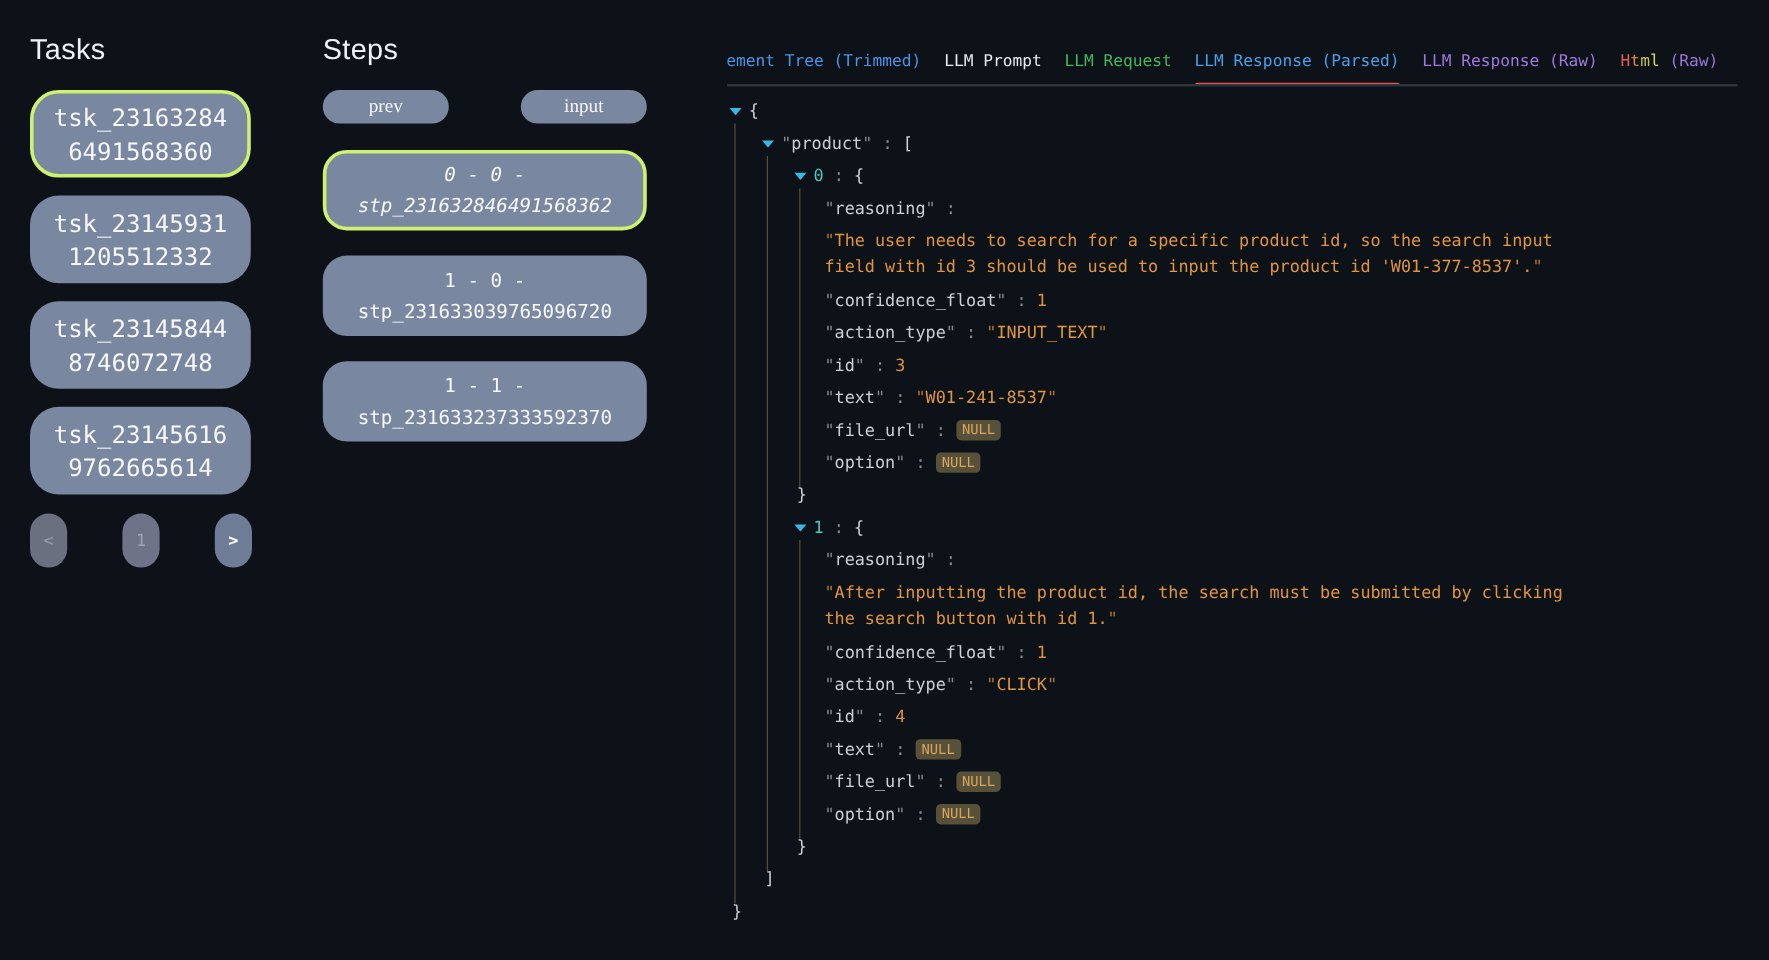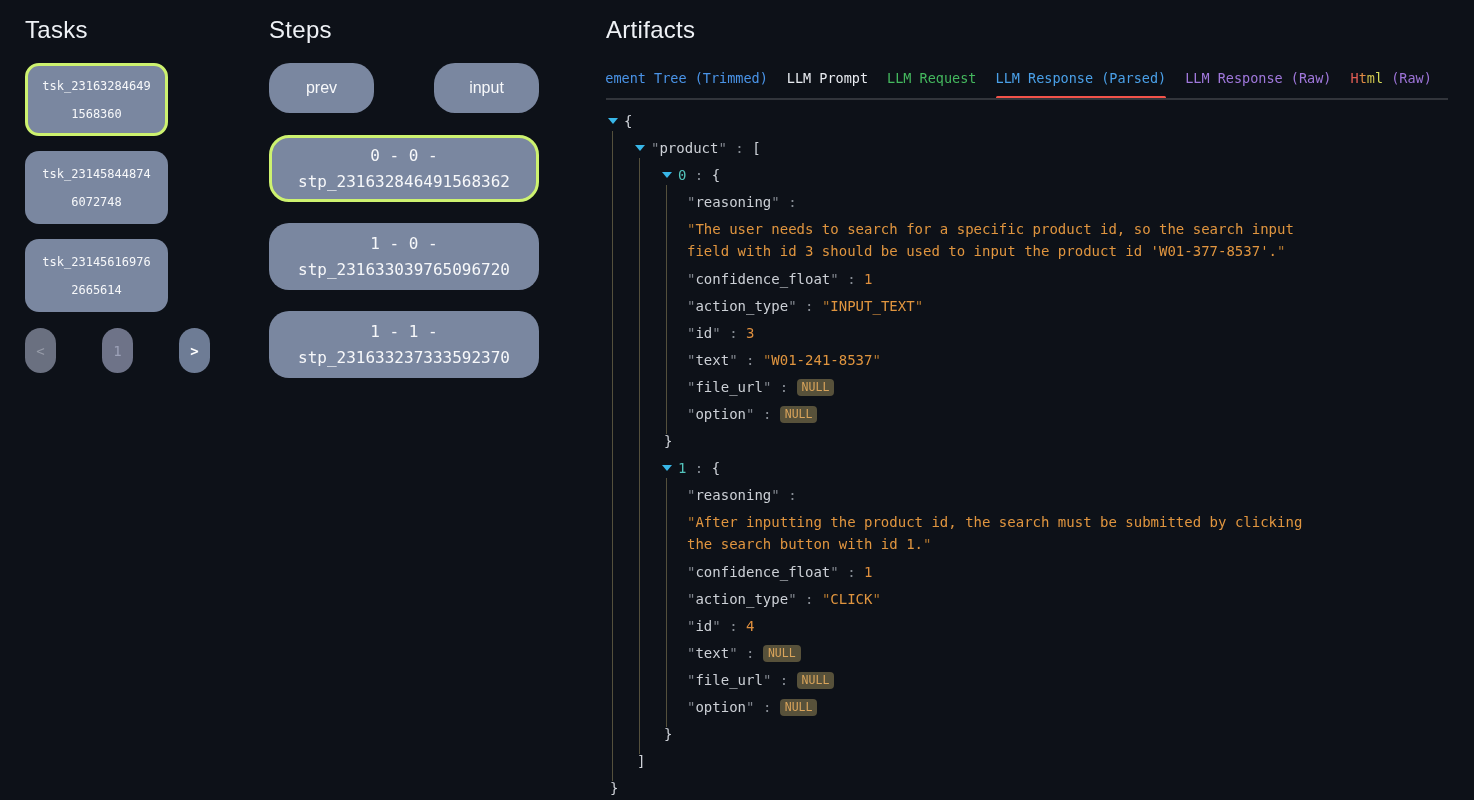--- a/index.html
+++ b/index.html
@@ -2,64 +2,64 @@
 <html style="--background: #0d1118; --title-fg: #eef1f5; --button-bg: #7a87a0; --button-fg: #f7f8fa; --accent: #cdf26f; --pg-prev-bg: #6a7080; --pg-prev-fg: #979ca8; --pg-cur-bg: #6e7388; --pg-cur-fg: #9da2b8; --pg-next-bg: #6e7c95; --pg-next-fg: #ffffff; --tab-underline: #f2534a; --tab-baseline: #32353b; --json-arrow: #38b7e8; --json-key: #ccd0d6; --json-qkey: #82878f; --json-string: #e0953f; --json-qstr: #b3772f; --json-number: #de8f3e; --json-index: #53c4bc; --json-colon: #878d95; --json-punct: #ced2d8; --json-null-bg: #57513a; --json-null-text: #d9a45b; --json-guide: #54503c;"><head>
 <meta charset="utf-8">
 <style>
   * { box-sizing: border-box; }
   html,body { margin:0; padding:0; }
   body {
     width:1474px; height:800px; overflow:hidden;
     background: var(--background, #0d1118);
     font-family: "DejaVu Sans Mono", monospace;
   }
-  .col { position:absolute; top:4px; }
+  .col { position:absolute; top:16px; }
   .title {
     font-family: "Liberation Sans", sans-serif;
     font-size:24px; font-weight:500; color:var(--title-fg,#eef1f5);
     margin:12px 0 0 0; line-height:28px; letter-spacing:.3px;
   }
   
   .tasks { left:25px; width:185px; }
   .task-list { margin-top:19px; }
   .task-btn {
     display:flex; align-items:center; justify-content:center;
-    width:143px; height:73px; margin-bottom:15px;
-    border:none; border-radius:14px; cursor:pointer;
+    width:184px; height:73px; margin-bottom:15px;
+    border:none; border-radius:24px; cursor:pointer;
     background:var(--button-bg,#7a87a0); color:var(--button-fg,#f7f8fa);
-    font-family:inherit; font-size:12px; line-height:28px;
+    font-family:inherit; font-size:20px; line-height:28px;
     text-align:center; word-break:break-all; padding:0 14px;
   }
   .task-btn.selected { border:3px solid var(--accent,#cdf26f); padding:0 11px; }
   .pagination { display:flex; justify-content:space-between; width:185px; margin-top:16px; }
   .pg {
     width:31px; height:45px; border:none; border-radius:16px;
     font-family:inherit; font-size:14px; cursor:pointer;
   }
   .pg.prev { background:var(--pg-prev-bg,#6a7080); color:var(--pg-prev-fg,#979ca8); }
   .pg.cur  { background:var(--pg-cur-bg,#6e7388);  color:var(--pg-cur-fg,#9da2b8); }
   .pg.next { background:var(--pg-next-bg,#6e7c95); color:var(--pg-next-fg,#ffffff); font-weight:bold; }
   
   .steps { left:269px; width:270px; }
   .step-nav { display:flex; justify-content:space-between; margin-top:19px; }
   .nav-btn {
-    width:105px; height:50px; border:none; border-radius:21px; cursor:pointer;
+    width:105px; height:28px; border:none; border-radius:21px; cursor:pointer;
     background:var(--button-bg,#7a87a0); color:var(--button-fg,#f7f8fa);
-    font-family:Liberation Sans, sans-serif; font-size:16px;
+    font-family:Liberation Serif, serif; font-size:16px;
   }
   .step-list { margin-top:22px; }
   .step-btn {
     display:flex; align-items:center; justify-content:center;
     width:270px; height:67px; margin-bottom:21px;
     border:none; border-radius:20px; cursor:pointer;
     background:var(--button-bg,#7a87a0); color:var(--button-fg,#f7f8fa);
     font-family:inherit; font-size:16px; line-height:26px;
     text-align:center; padding:4px 20px;
   }
-  .step-btn.selected { border:3px solid var(--accent,#cdf26f); padding:4px 13px; }
+  .step-btn.selected { border:3px solid var(--accent,#cdf26f); padding:4px 13px;font-style:italic; }
   
   .artifacts { left:606px; right:26px; }
   .tabbar { margin-top:24px; position:relative; }
   .tabscroll { overflow:hidden; white-space:nowrap; height:30px; }
   .tab {
     display:inline-block; position:relative; cursor:pointer;
     font-size:13.5px; line-height:16px; padding-bottom:14px; margin-right:19px;
   }
   .tab:first-child { margin-left:-17px; }
   .tab.active::after {
@@ -92,20 +92,21 @@
 </style>
 </head>
 <body>
 
 <div>
 
   <aside class="col tasks">
     <h1 class="title">Tasks</h1>
     <div class="task-list" id="task-list">
         <button class="task-btn selected">tsk_231632846491568360</button>
+        <button class="task-btn">tsk_231459311205512332</button>
         <button class="task-btn">tsk_231458448746072748</button>
         <button class="task-btn">tsk_231456169762665614</button>
       </div>
     <div class="pagination">
       <button class="pg prev">&lt;</button>
       <button class="pg cur">1</button>
       <button class="pg next">&gt;</button>
     </div>
   </aside>
 
@@ -116,21 +117,20 @@
       <button class="nav-btn">input</button>
     </div>
     <div class="step-list" id="step-list">
         <button class="step-btn selected">0 - 0 - stp_231632846491568362</button>
         <button class="step-btn">1 - 0 - stp_231633039765096720</button>
         <button class="step-btn">1 - 1 - stp_231633237333592370</button>
       </div>
   </aside>
 
   <main class="col artifacts">
-    <h1 class="title">Artifacts</h1>
     <div class="tabbar">
       <div class="tabscroll" id="tabscroll"><div class="tab" style="color: rgb(74, 148, 232);">Element Tree (Trimmed)</div><div class="tab" style="color: rgb(232, 235, 240);">LLM Prompt</div><div class="tab" style="color: rgb(68, 184, 94);">LLM Request</div><div class="tab active" style="color: rgb(74, 160, 232);">LLM Response (Parsed)</div><div class="tab" style="color: rgb(160, 120, 220);">LLM Response (Raw)</div><div class="tab"><span style="color: rgb(226, 93, 84);">H</span><span style="color: rgb(224, 138, 67);">t</span><span style="color: rgb(204, 192, 76);">m</span><span style="color: rgb(214, 220, 90);">l</span><span style="color: rgb(157, 116, 216);"> (Raw)</span></div></div>
       <div class="tab-baseline"></div>
     </div>
     <div class="json-viewer" id="json-viewer">
         <div class="jrow" style="padding-left: 18px;"><span class="jarrow" style="left: 2px;"></span><span class="jpunct">{</span></div>
         <div class="jrow" style="padding-left: 45px;"><span class="jarrow" style="left: 29px;"></span><span class="jq">"</span><span class="jkey">product</span><span class="jq">"</span><span class="jcolon"> : </span><span class="jpunct">[</span></div>
         <div class="jrow" style="padding-left: 72px;"><span class="jarrow" style="left: 56px;"></span><span class="jidx">0</span><span class="jcolon"> : </span><span class="jpunct">{</span></div>
         <div class="jrow" style="padding-left: 81px;"><span class="jq">"</span><span class="jkey">reasoning</span><span class="jq">"</span><span class="jcolon"> : </span></div>
         <div class="jrow wrap" style="padding-left: 81px;"><span class="jsq">"</span><span class="jstr">The user needs to search for a specific product id, so the search input field with id 3 should be used to input the product id 'W01-377-8537'.</span><span class="jsq">"</span></div>

